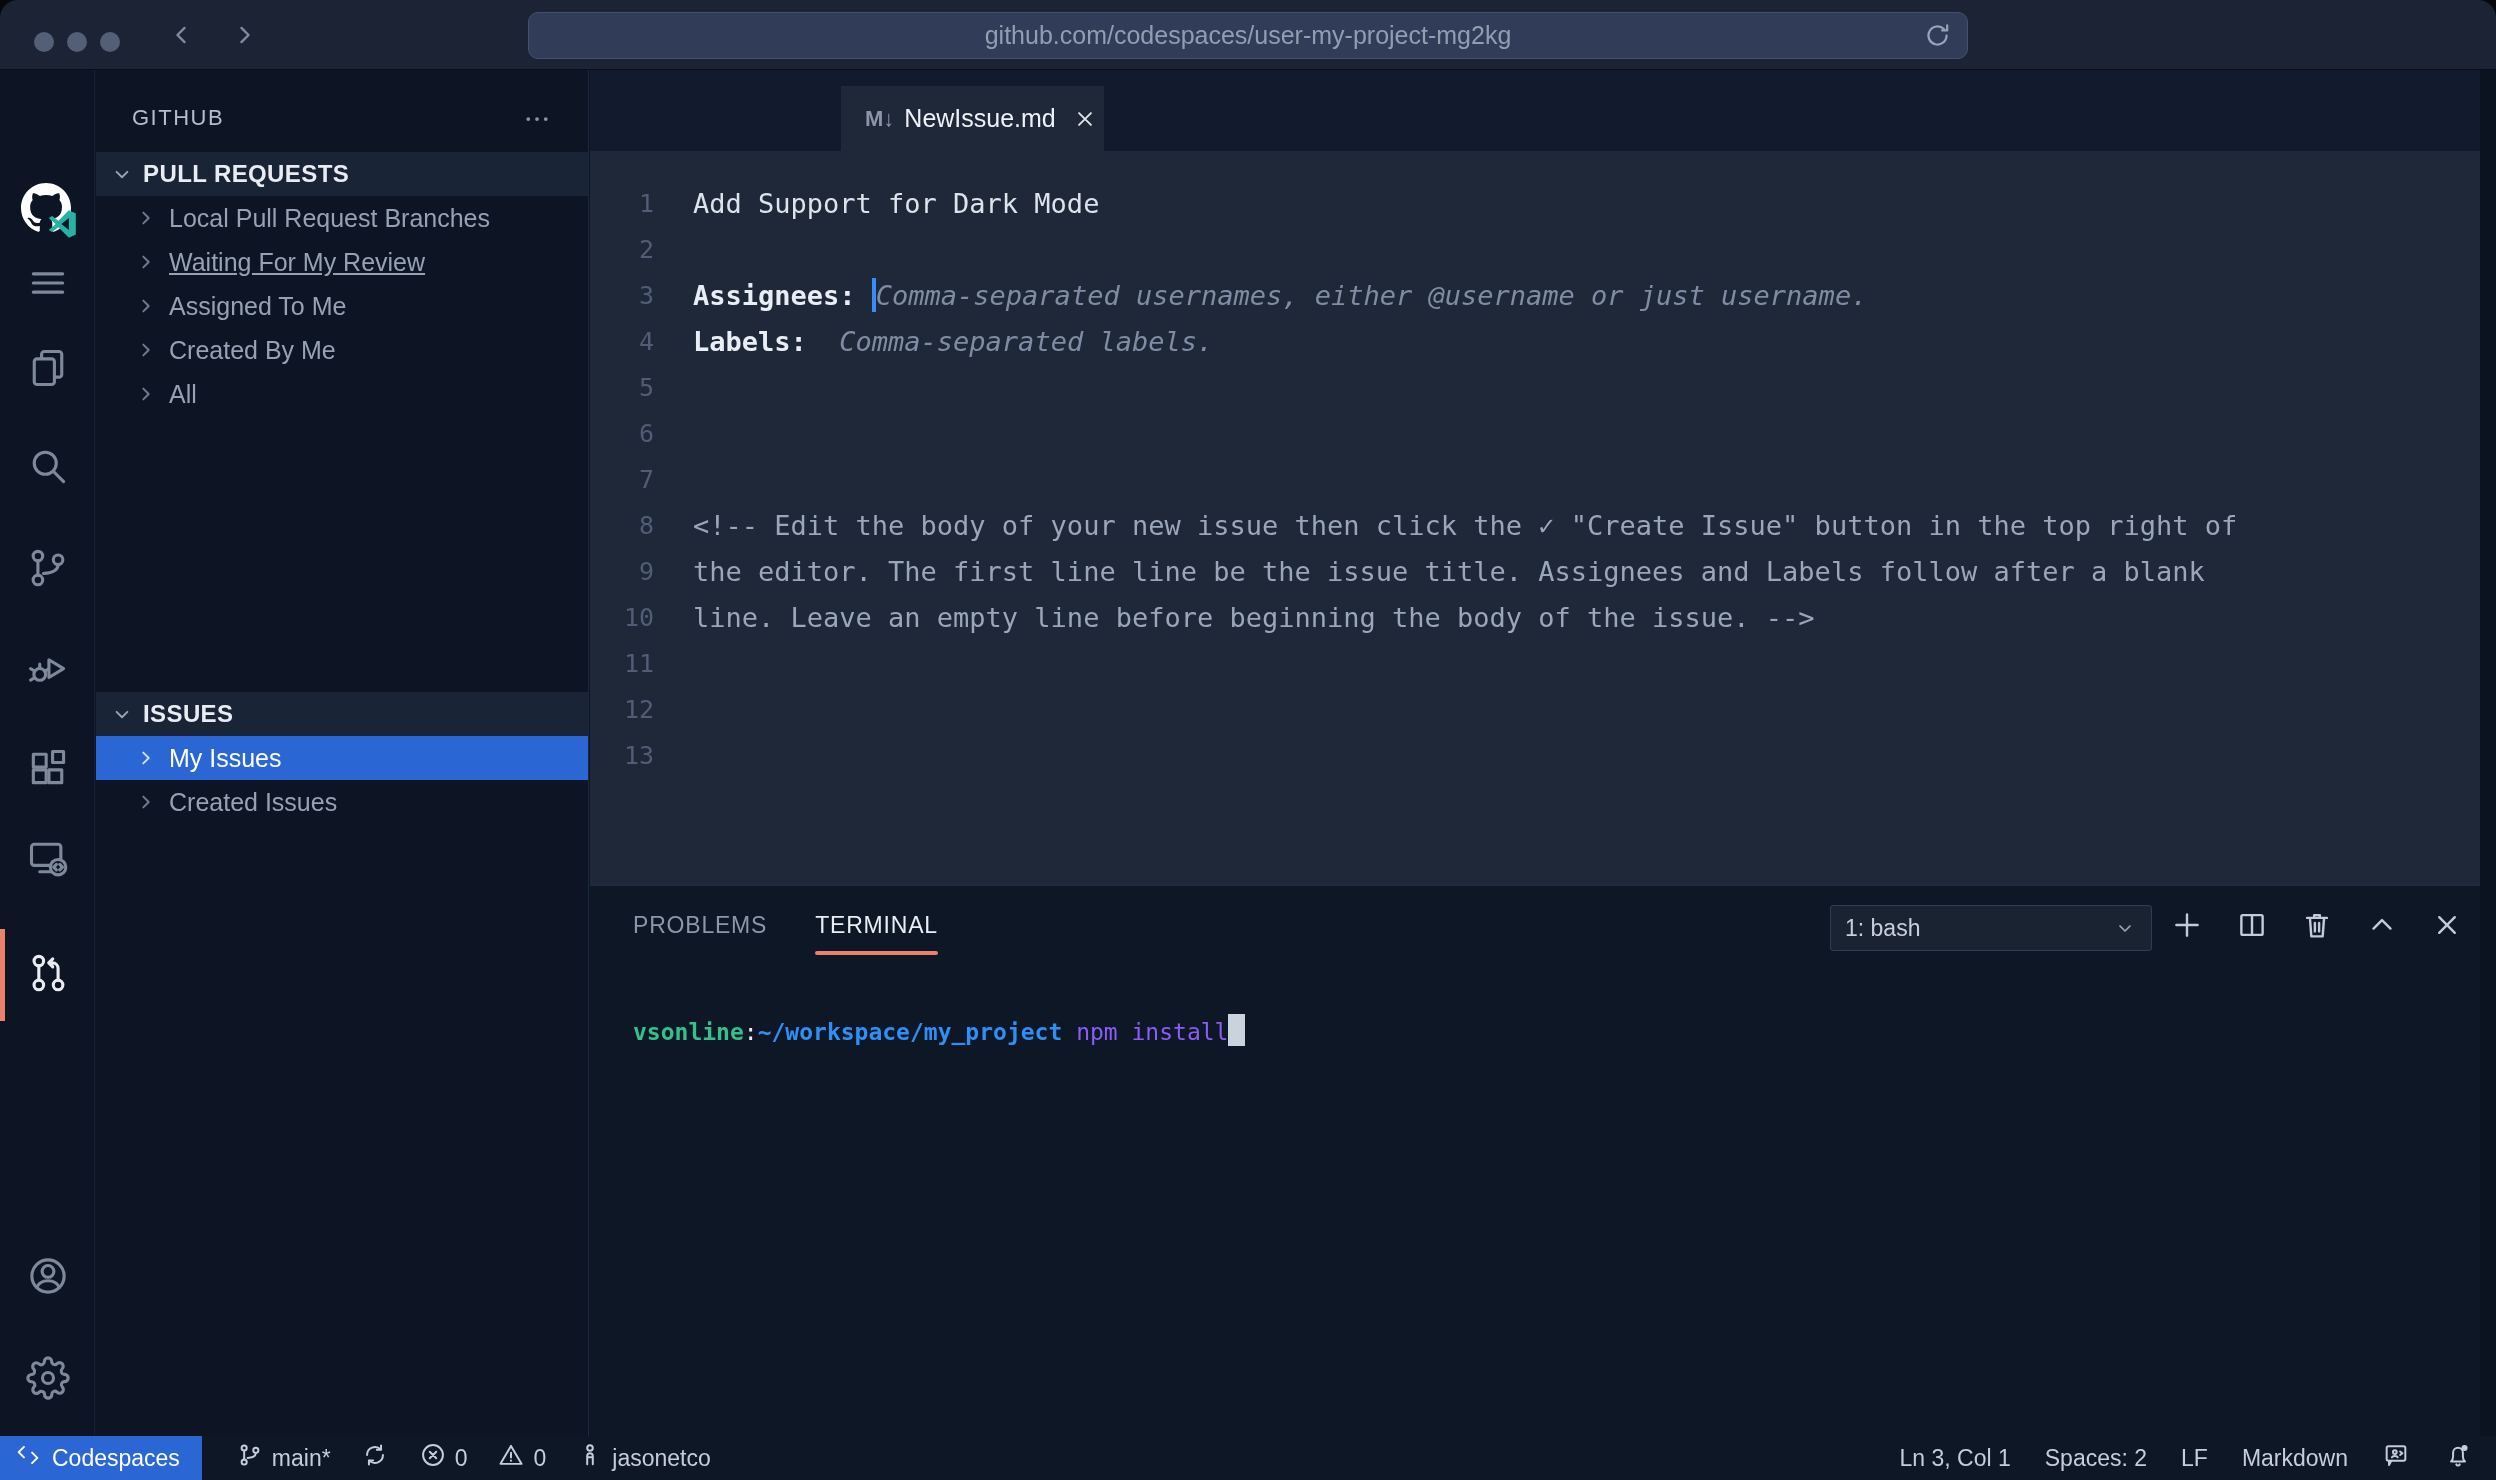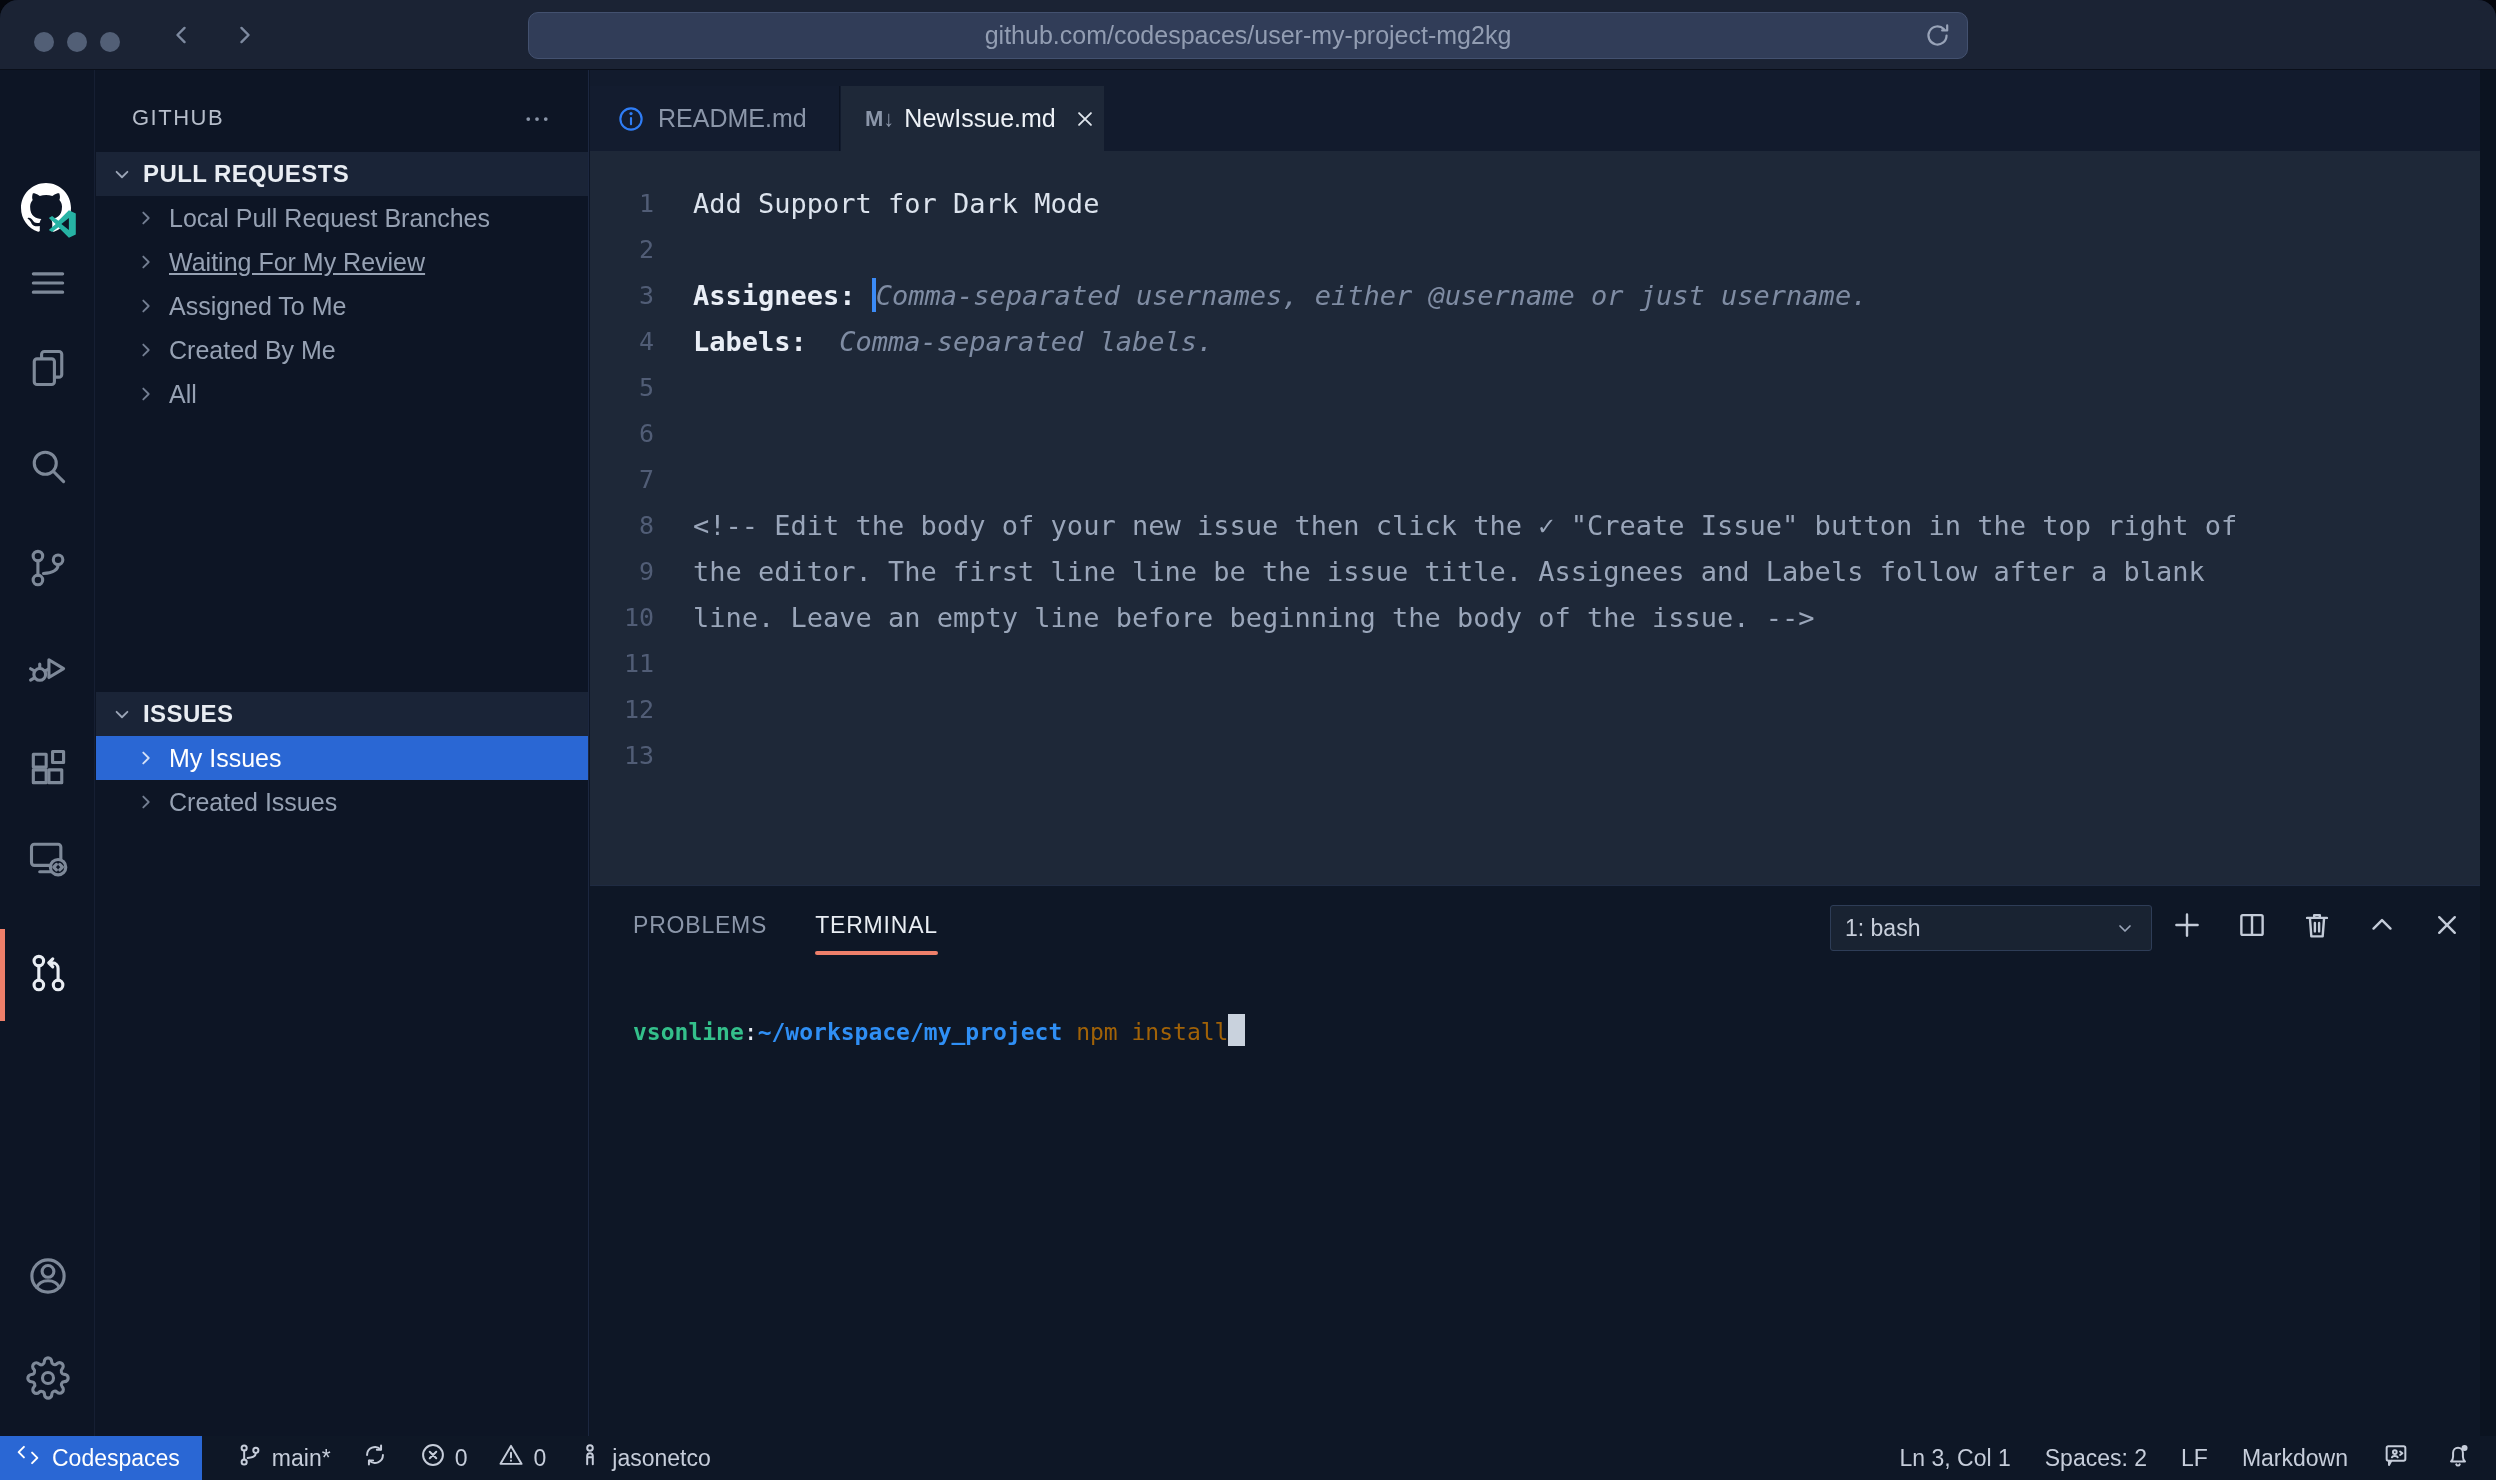--- a/index.html
+++ b/index.html
@@ -61,21 +61,21 @@
   .ptab.active::after{content:"";position:absolute;left:0;right:0;bottom:0;height:4px;background:#ee7f6a;border-radius:2px;}
   .shellsel{position:absolute;left:1240px;top:19px;width:322px;height:46px;background:#192332;border:1px solid #2e3d57;border-radius:3px;
     display:flex;align-items:center;color:#c8cfdb;font-size:23px;padding:8px 14px;}
   .shellsel svg{width:24px;height:24px;margin-left:auto;color:#9aa5b8;}
   .panel-actions{position:absolute;right:16px;top:22px;display:flex;gap:31px;color:#c3cbd8;}
   .panel-actions svg{width:34px;height:34px;}
   .termline{position:absolute;left:43px;top:128px;font-family:"DejaVu Sans Mono",monospace;font-size:23px;white-space:pre;}
   .tseg-green{color:#34c08b;font-weight:bold;}
   .tseg-white{color:#e6ecf4;}
   .tseg-blue{color:#2f8ff5;font-weight:bold;}
-  .tseg-plain{color:#a16207;}
+  .tseg-plain{color:#8b5cf6;}
   .block-caret{display:inline-block;width:17px;height:32px;background:#c9d2dd;vertical-align:-6px;}
   
   .statusbar{position:absolute;left:0;top:1436px;width:2496px;height:44px;background:#0e1726;display:flex;align-items:center;color:#c6cdda;font-size:23px;}
   .st-item{display:flex;align-items:center;gap:8px;white-space:nowrap;}
   .st-item svg{width:28px;height:28px;}
   .st-left{display:flex;align-items:center;gap:30px;height:100%;}
   .st-right{margin-left:auto;display:flex;align-items:center;gap:34px;height:100%;padding-right:24px;}
   .st-remote{background:#2a67d4;color:#ffffff;height:100%;display:flex;align-items:center;gap:10px;padding:0 22px 0 14px;margin-right:4px;}
 </style>
 </head>
@@ -247,28 +247,20 @@
       <div class="sb-item selected" style="top: 666px;">
         <svg viewBox="0 0 24 24" fill="none" stroke="currentColor" stroke-width="1.7" stroke-linecap="round" stroke-linejoin="round">
           <path d="M9.5 7l5 5-5 5"></path>
         </svg>
         <span>My Issues</span>
       </div>
     </div>
 
   <div class="main">
     <div class="tabbar" id="tabbar">
-        <div class="tab t0">
-          <span class="ticon" style="color:#2f7df6"><svg viewBox="0 0 24 24" fill="none" stroke="currentColor" stroke-width="1.7" stroke-linecap="round" stroke-linejoin="round">
-              <circle cx="12" cy="12" r="8.5"></circle>
-              <path d="M12 11.2v5"></path>
-              <circle cx="12" cy="7.6" r="1.3" fill="currentColor" stroke="none"></circle>
-            </svg></span>
-          <span>README.md</span>
-        </div>
         <div class="tab t1">
           <span class="md-ic">M↓</span>
           <span>NewIssue.md</span>
           <span class="closex"><svg viewBox="0 0 24 24" fill="none" stroke="currentColor" stroke-width="1.7" stroke-linecap="round" stroke-linejoin="round">
               <path d="M6.5 6.5l11 11M17.5 6.5l-11 11"></path>
             </svg></span>
         </div>
       </div>
     <div class="editor" id="editor">
         <div class="eline"><span class="ln">1</span><span class="code"><span class="seg-plain">Add Support for Dark Mode</span></span></div>

